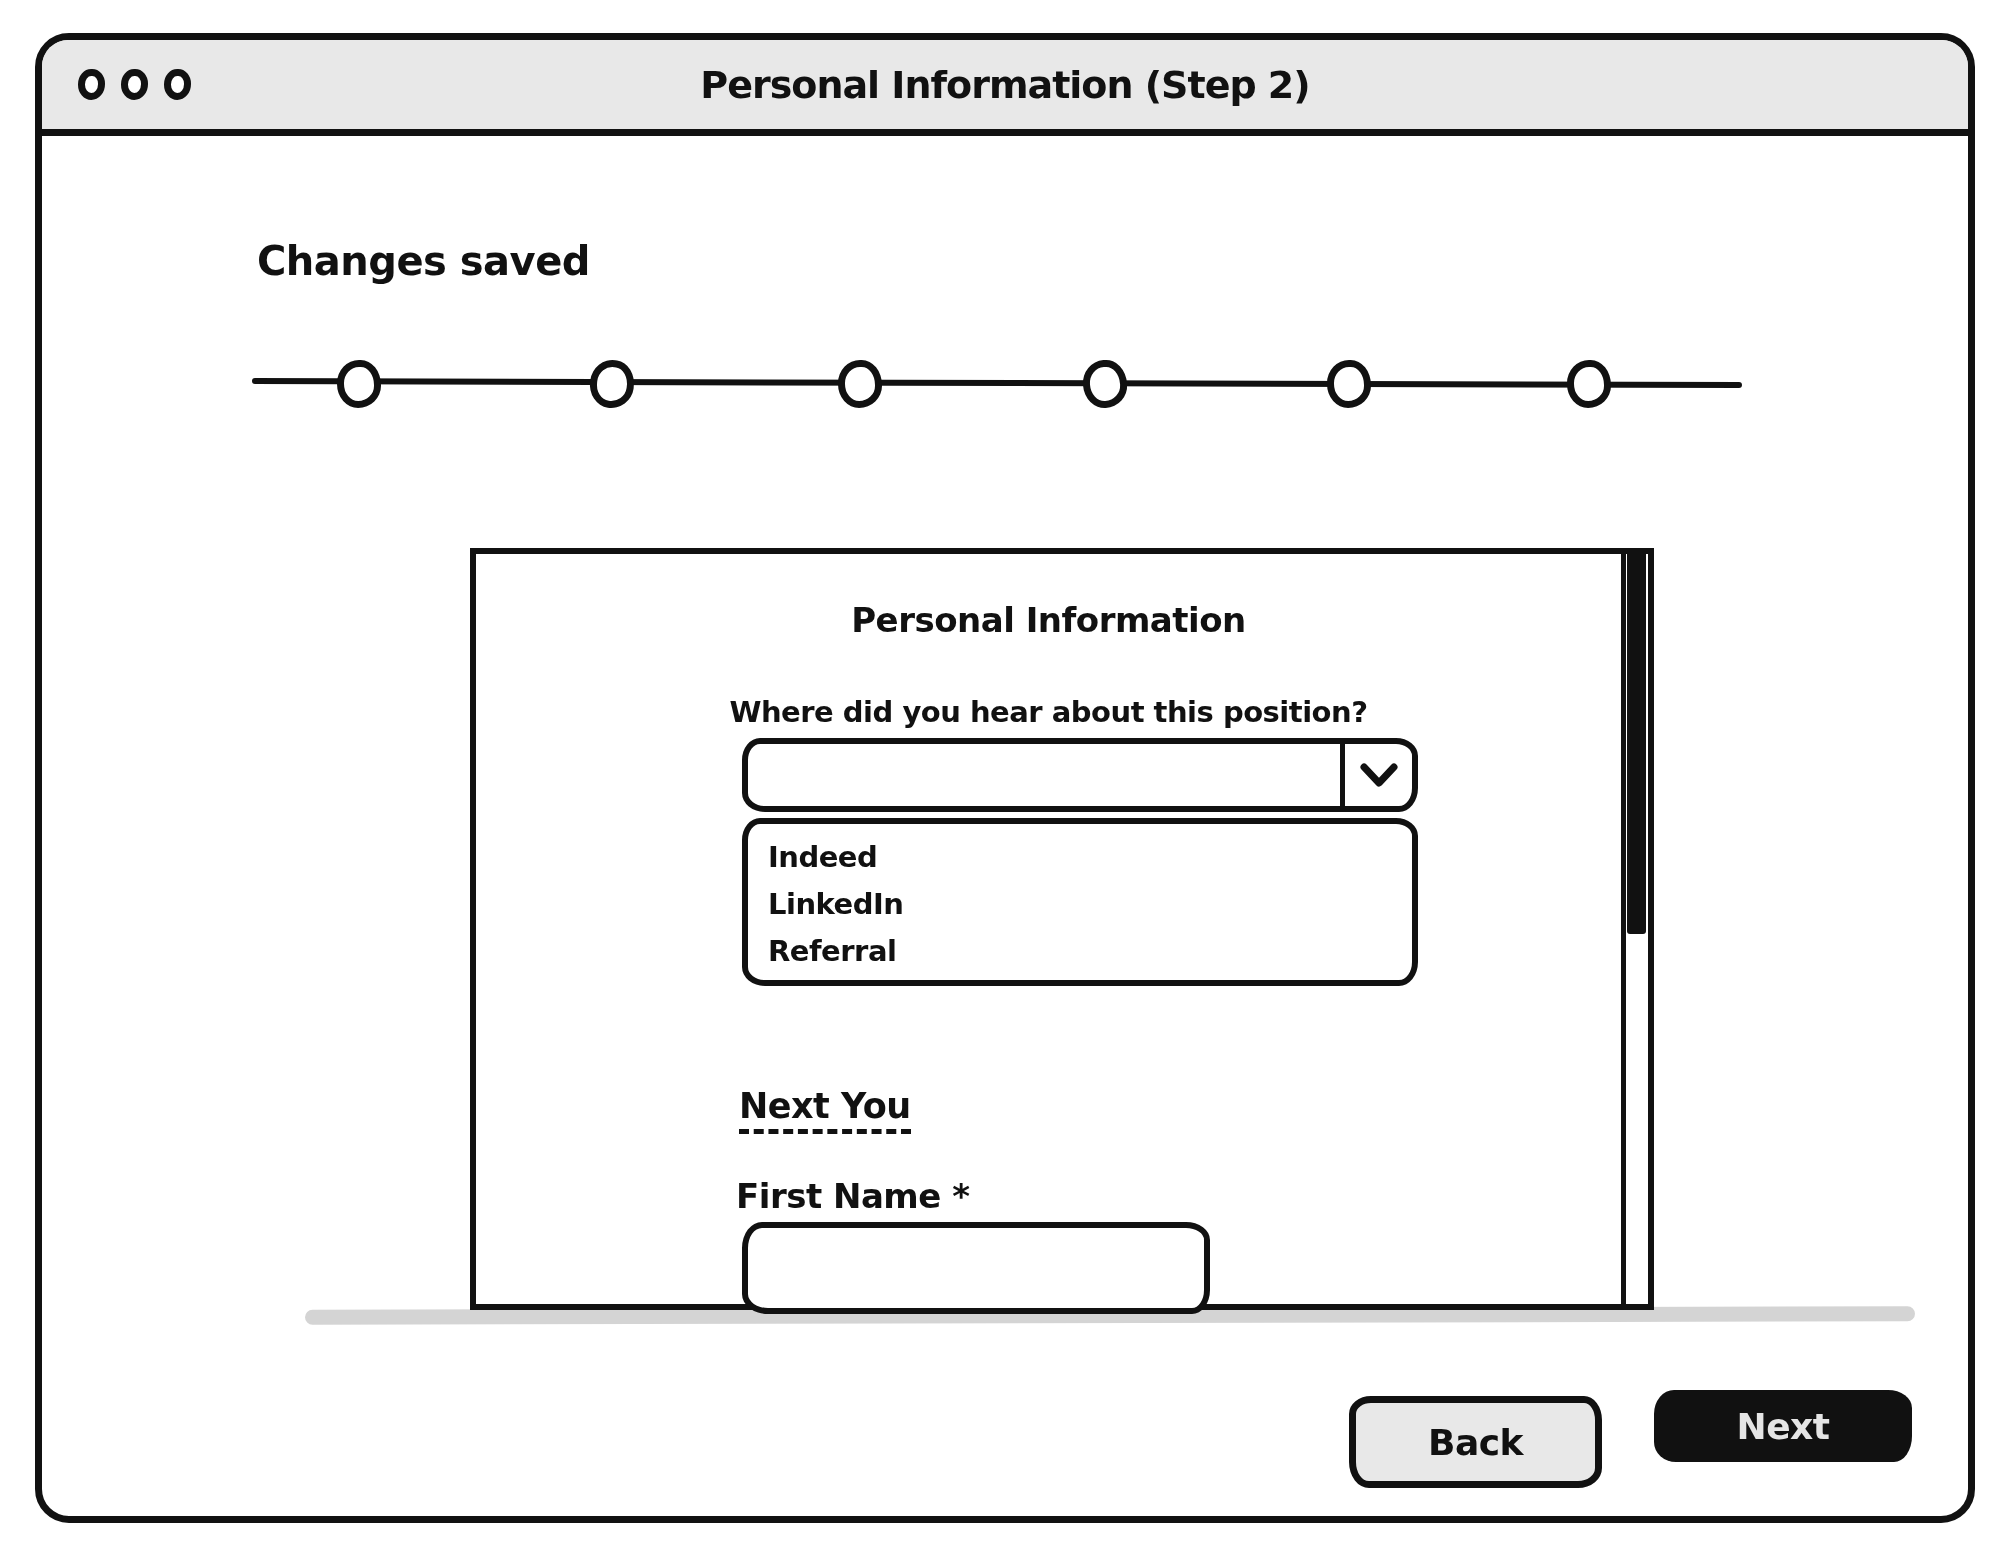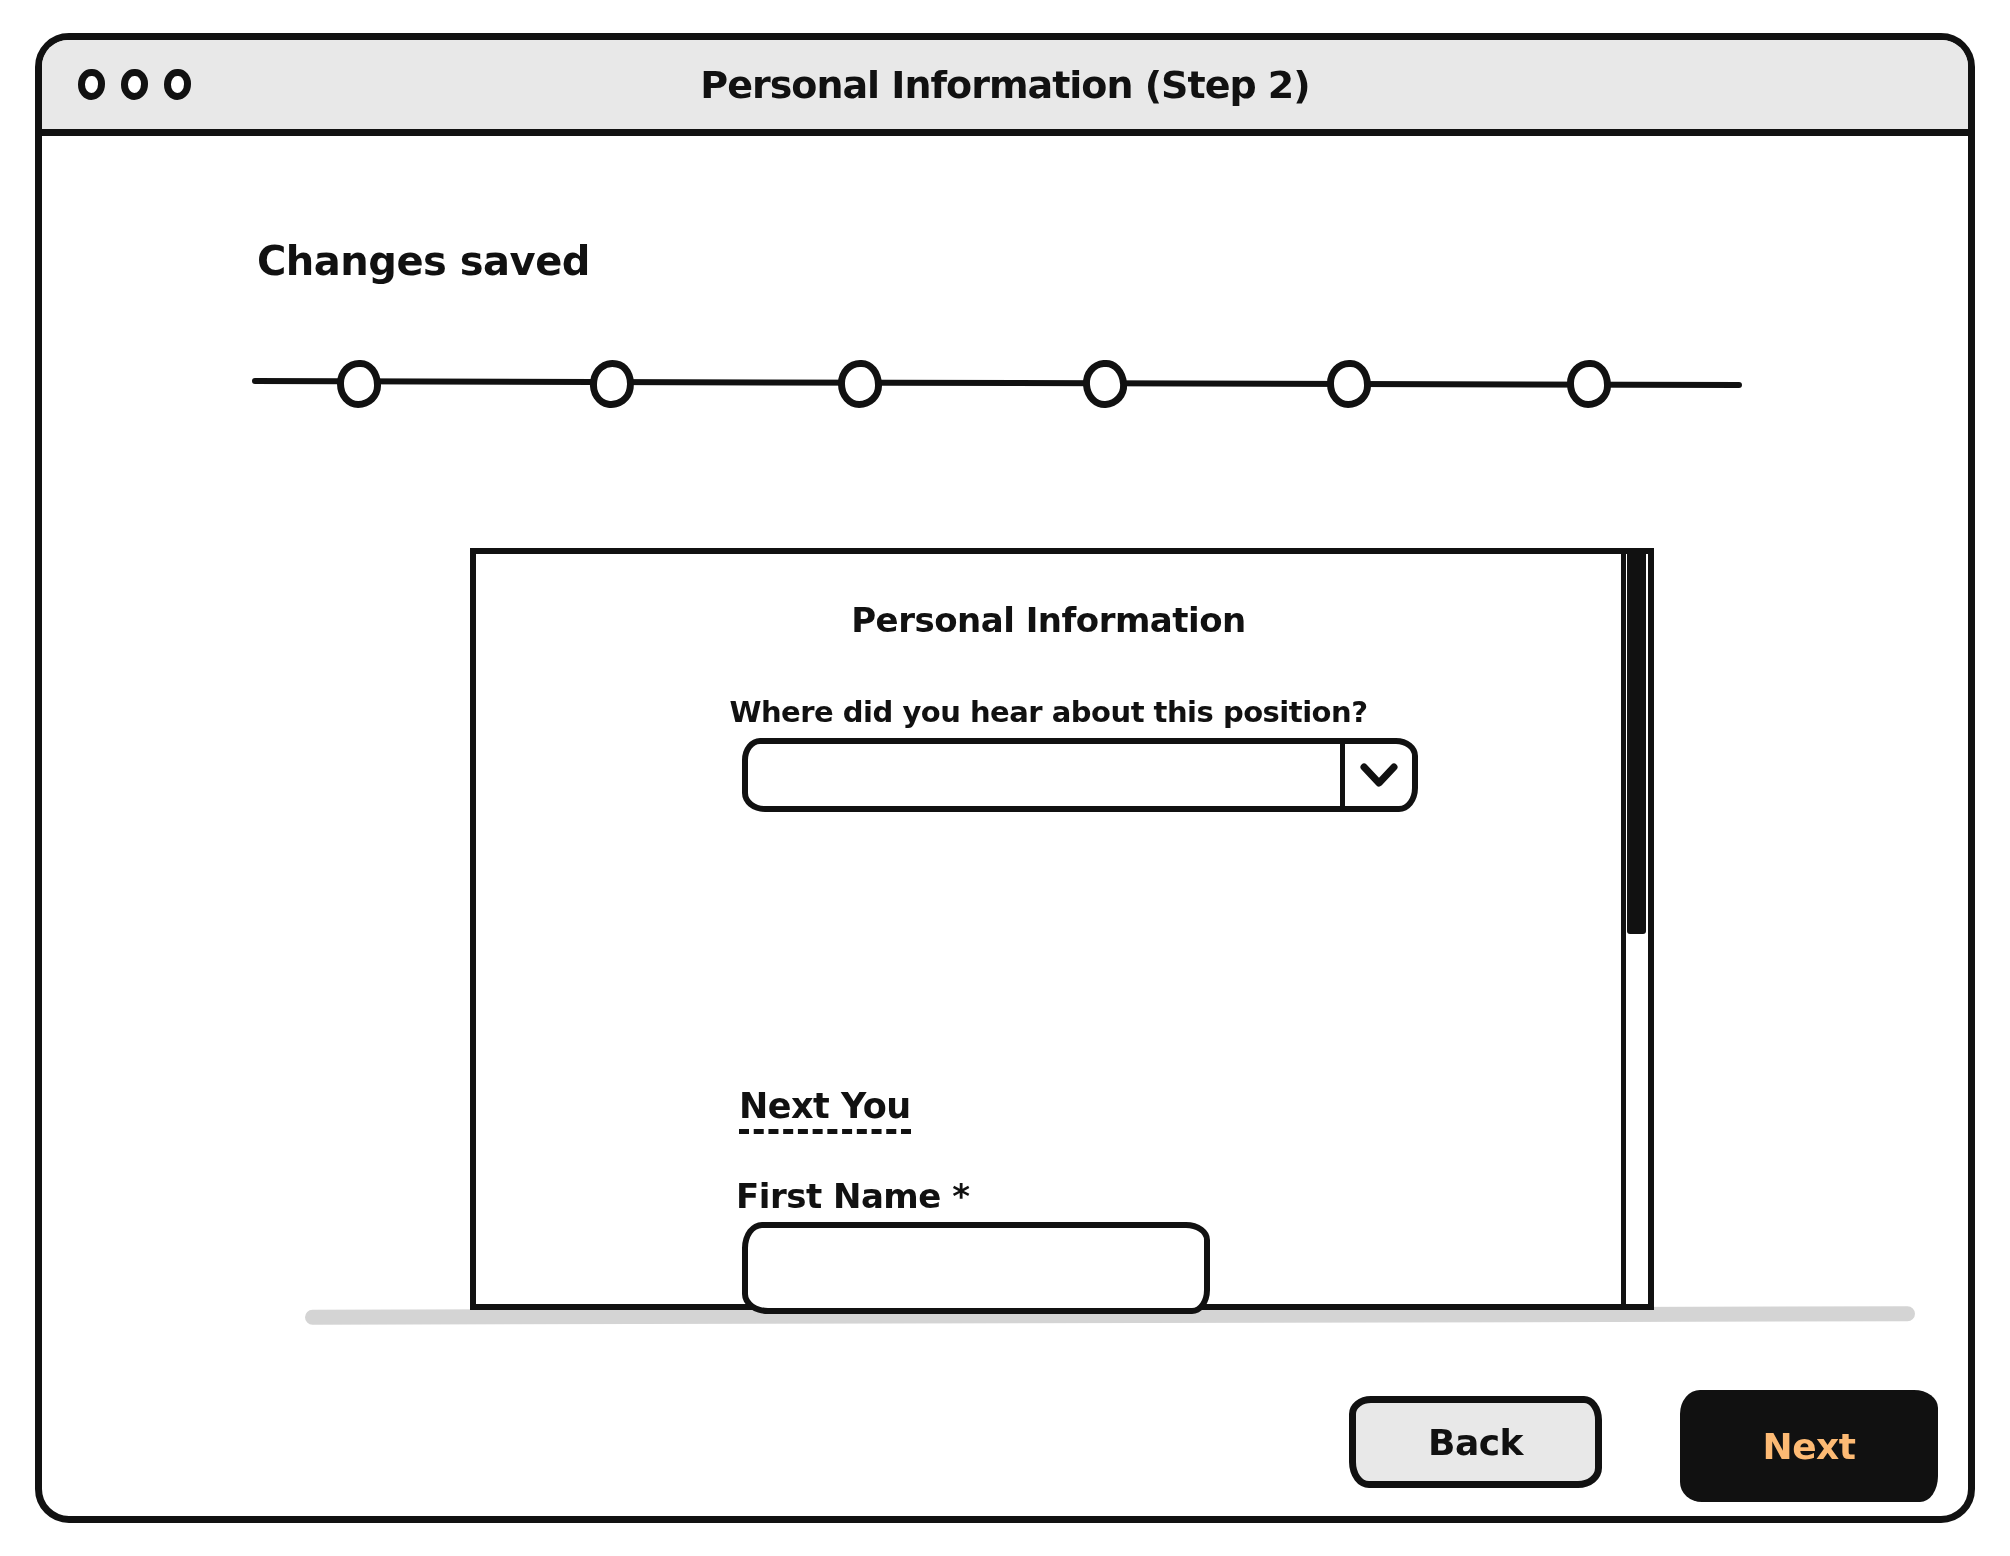--- a/index.html
+++ b/index.html
@@ -118,24 +118,23 @@
     position:absolute;display:flex;align-items:center;justify-content:center;
     font-size:36px;font-weight:700;letter-spacing:-0.5px;cursor:pointer;
     font-family:inherit;
   }
   .btn-back{
     left:1307px;top:1356px;width:253px;height:92px;
     background:var(--titlebar);color:var(--ink);
     border:7px solid var(--ink);border-radius:22px 18px 24px 20px/18px 24px 20px 26px;
   }
   .btn-next{
-    left:1612px;top:1350px;width:258px;height:112px;
-    background:var(--ink);color:#fdba74;border:none;
+    left:1612px;top:1350px;width:258px;height:72px;
+    background:var(--ink);color:#e5e5e5;border:none;
     border-radius:20px 24px 18px 22px/24px 18px 26px 20px;
-    margin-left:26px;
   }
 </style>
 </head>
 <body>
 
 <div class="window">
 
   <div class="titlebar">
     <div class="traffic">
       <span></span>
@@ -167,20 +166,25 @@
 
     <div class="select sketch">
       <div class="select-value"></div>
       <div class="select-caret">
         <svg width="42" height="30" viewBox="0 0 42 30">
           <polyline points="6,7 21,23 36,7" fill="none" stroke="#111111" stroke-width="7" stroke-linecap="round" stroke-linejoin="round"></polyline>
         </svg>
       </div>
     </div>
 
+    <div class="dropdown sketch">
+      <div class="option">Indeed</div>
+      <div class="option">LinkedIn</div>
+      <div class="option">Referral</div>
+    </div>
 
     <div class="section-heading">
       <span>Next You</span>
     </div>
 
     <div class="field-label">First Name *</div>
 
     <input class="text-input sketch" type="text" placeholder="" style="">
 
     <div class="scrollbar">

